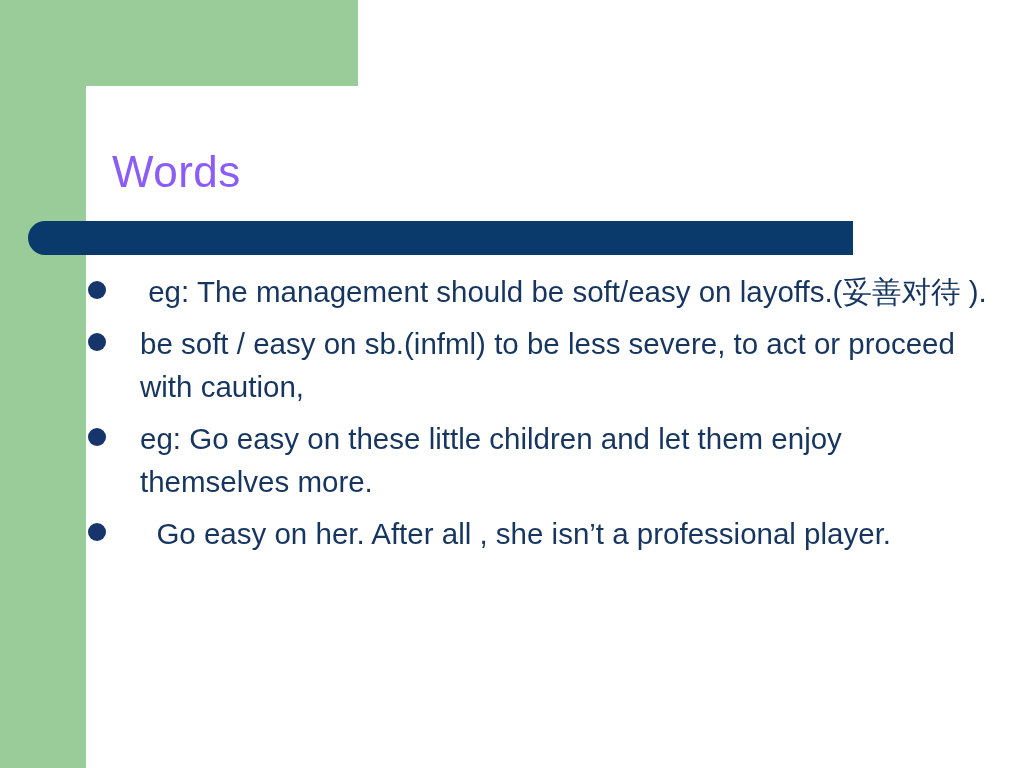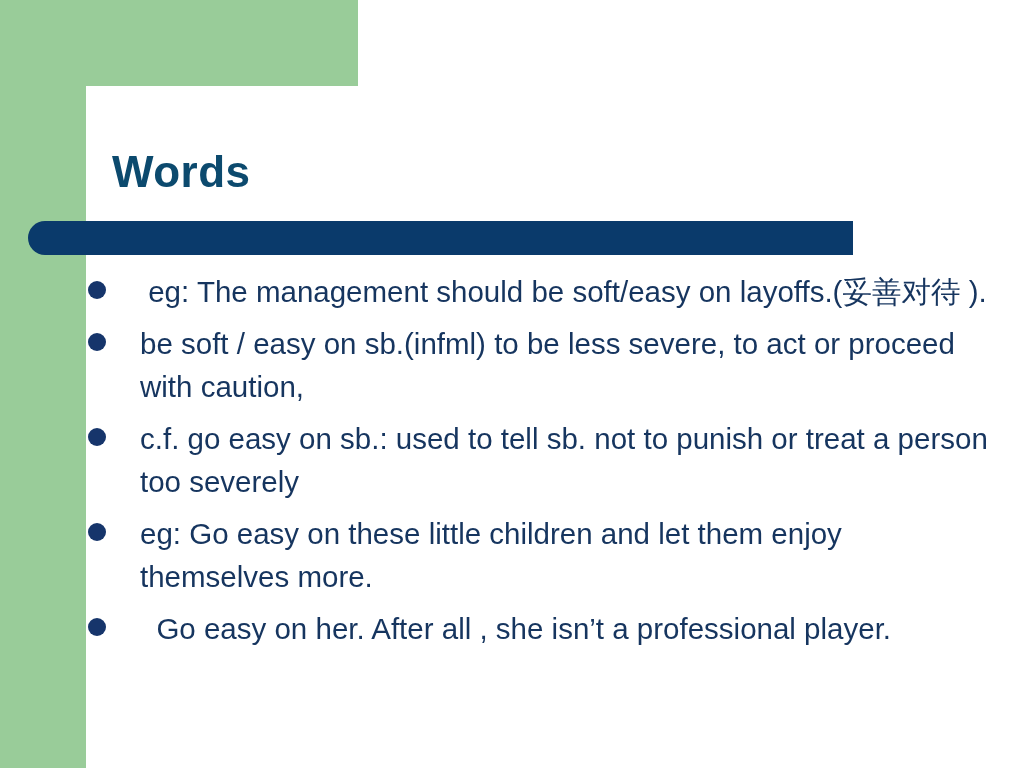--- a/index.html
+++ b/index.html
@@ -44,22 +44,22 @@
     border-top-left-radius: 30px;
   }
 
   
   .slide-title {
     position: absolute;
     left: 112px;
     top: 148px;
     width: 780px;
     font-size: 44px;
-    font-weight: bold;
-    color: #0c4a6e;
+    font-weight: normal;
+    color: #8b5cf6;
     letter-spacing: 0.5px;
     line-height: 1.1;
     white-space: nowrap;
   }
 
   
   .accent-bar {
     position: absolute;
     left: 28px;
     top: 221px;
@@ -119,24 +119,20 @@
     <div class="bullet-item">
       <span class="bullet-marker"></span>
       <span class="bullet-text"> eg: The management should be soft/easy on layoffs.(妥善对待 ).</span>
     </div>
 
     <div class="bullet-item">
       <span class="bullet-marker"></span>
       <span class="bullet-text">be soft / easy on sb.(infml) to be less severe, to act or proceed with caution,</span>
     </div>
 
-    <div class="bullet-item">
-      <span class="bullet-marker"></span>
-      <span class="bullet-text">c.f. go easy on sb.: used to tell sb. not to punish or treat a person too severely</span>
-    </div>
 
     <div class="bullet-item">
       <span class="bullet-marker"></span>
       <span class="bullet-text">eg: Go easy on these little children and let them enjoy themselves more.</span>
     </div>
 
     <div class="bullet-item">
       <span class="bullet-marker"></span>
       <span class="bullet-text">  Go easy on her. After all , she isn’t a professional player.</span>
     </div>

